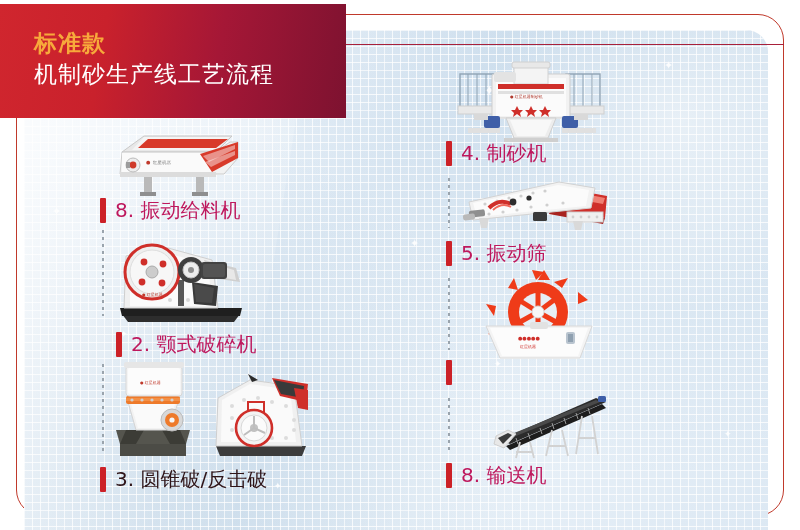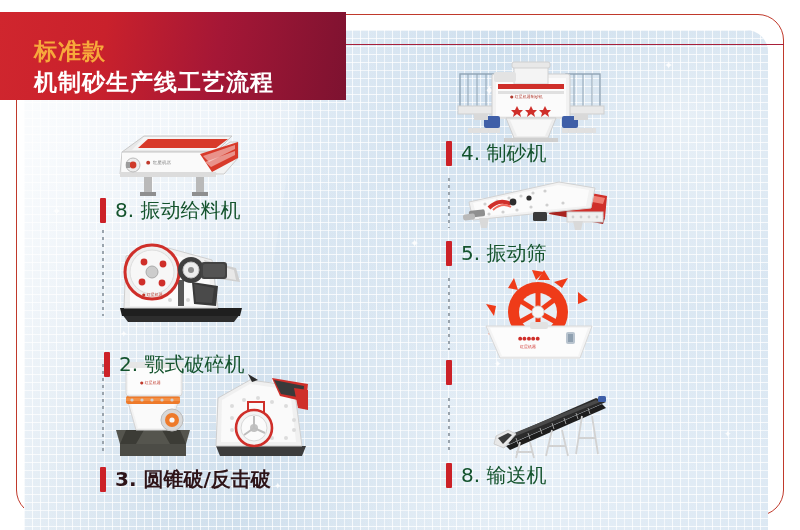--- a/index.html
+++ b/index.html
@@ -46,49 +46,49 @@
   .sheen2{
     position:absolute;right:-120px;top:-120px;width:420px;height:420px;
     border-radius:50%;
     background:radial-gradient(circle,rgba(255,255,255,.55),rgba(255,255,255,0) 65%);
     pointer-events:none;
   }
   .spark{position:absolute;color:#ffffff;font-size:11px;line-height:1;opacity:.9;pointer-events:none;}
 
   
   .banner{
-    position:absolute;left:0;top:12px;width:346px;height:88px;
+    position:absolute;left:0;top:4px;width:346px;height:114px;
     background:linear-gradient(100deg,#d0262e 0%,#c9212c 30%,#a51736 62%,#7d1230 100%);
     z-index:7;
   }
   .banner .t1{
     position:absolute;left:34px;top:24px;
     color:#f7a93b;font-size:23px;font-weight:bold;letter-spacing:1px;
     font-family:"DejaVu Sans","Liberation Sans",sans-serif;
   }
   .banner .t2{
     position:absolute;left:34px;top:55px;
-    color:#ffffff;font-size:23px;font-weight:bold;letter-spacing:1px;
+    color:#ffffff;font-size:23px;font-weight:normal;letter-spacing:1px;
     font-family:"DejaVu Sans","Liberation Sans",sans-serif;
   }
 
   
   .topline{
     position:absolute;left:346px;top:44px;width:438px;height:1px;
     background:#a8203a;z-index:6;
   }
 
   
   .item{position:absolute;display:flex;align-items:center;}
   .bar{width:6px;height:25px;background:#cc2127;border-radius:1px;margin-right:9px;}
   .label{
-    color:#14532d;font-size:20px;white-space:nowrap;
+    color:#be185d;font-size:20px;white-space:nowrap;
     font-family:"DejaVu Sans","Liberation Sans",sans-serif;
   }
-  .label.bold{font-weight:bold;color:#2e1418;}
+  .label.bold{font-weight:normal;color:#2e1418;}
   .dots{
     position:absolute;width:2px;
     background-image:linear-gradient(to bottom,#9aa4ad 0 3px,transparent 3px 7px);
     background-size:2px 7px;
   }
 
   
   .mach{position:absolute;}
   svg{display:block;overflow:visible;}
 </style>
@@ -410,21 +410,21 @@
         </g>
       </g>
     </svg>
   </div>
 
   <div class="item" style="left:100px;top:197px;">
     <div class="bar"></div>
     <div class="label">8. 振动给料机</div>
   </div>
 
-  <div class="item" style="left:104px;top:331px;margin-top:20px;">
+  <div class="item" style="left:116px;top:331px;">
     <div class="bar"></div>
     <div class="label">2. 颚式破碎机</div>
   </div>
 
   <div class="item" style="left:100px;top:466px;">
     <div class="bar"></div>
     <div class="label bold">3. 圆锥破/反击破</div>
   </div>
 
   <div class="item" style="left:446px;top:140px;">

